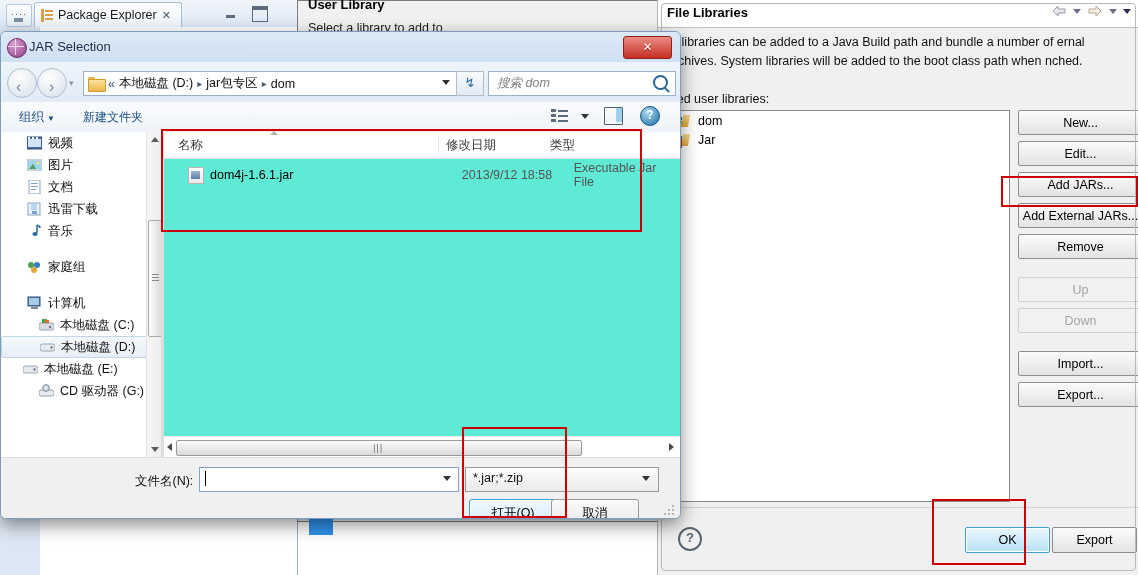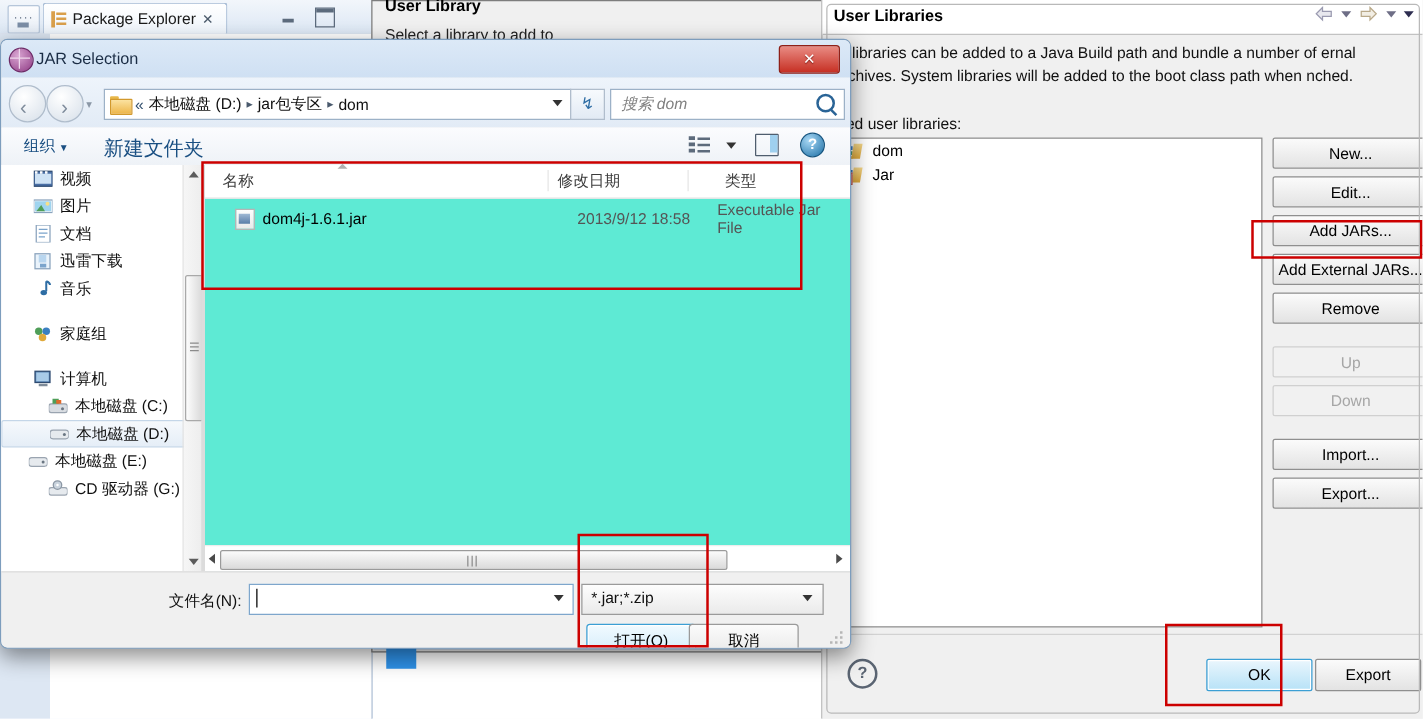--- a/index.html
+++ b/index.html
@@ -152,21 +152,21 @@
   #search .mag{position:absolute;right:7px;top:3px;width:11px;height:11px;
       border:2px solid #2a6496;border-radius:50%;}
   #search .mag:after{content:"";position:absolute;right:-4px;bottom:-3px;
       width:6px;height:2px;background:#2a6496;transform:rotate(45deg);}
 
   
   #cmdbar{left:0;top:70px;width:679px;height:30px;
       background:linear-gradient(#fbfcfe,#eef2f7);border-bottom:1px solid #d3dbe4;}
   #org{left:18px;top:7px;font-size:12.5px;color:#1a4f82;}
   #org .c{font-size:8px;margin-left:3px;color:#1a4f82;}
-  #newfolder{left:82px;top:7px;font-size:16px;color:#1a4f82;text-align:center;}
+  #newfolder{left:82px;top:7px;font-size:12px;color:#1a4f82;text-align:center;}
   #viewbtn{left:550px;top:6px;width:18px;height:16px;}
   #viewbtn .r{position:absolute;left:0;width:5px;height:3px;background:#5d6b7c;}
   #viewbtn .l{position:absolute;left:7px;width:10px;height:2px;background:#5d6b7c;}
   #viewcaret{left:580px;top:12px;width:0;height:0;
       border-left:4px solid transparent;border-right:4px solid transparent;border-top:5px solid #333;}
   #panebtn{left:603px;top:5px;width:17px;height:16px;border:1px solid #4f5d6e;border-radius:1px;}
   #panebtn i{position:absolute;right:0;top:0;width:6px;height:14px;background:#9fd0ef;}
   #helpbtn{left:639px;top:4px;width:18px;height:18px;border-radius:50%;
       background:radial-gradient(circle at 35% 30%,#a8d8f5,#1d6fa5);
       border:1px solid #17557f;color:#fff;font-size:12px;font-weight:bold;
@@ -288,21 +288,21 @@
       <span class="ghost" style="left:300px;top:18px;">Build Path</span>
       <span class="ghost" style="left:180px;top:135px;">Configure Build Path</span>
     </div>
   </div>
 
   <span class="abs" id="xv-sel">xv</span>
 </div>
 
 <div class="abs" id="prefs">
   <div class="abs" id="prefs-head"></div>
-  <div class="abs" id="prefs-title">User Libraries</div>
+  <div class="abs" id="prefs-title">File Libraries</div>
   <div class="abs" id="nav-icons">
     <span class="arrow-ic">
       <svg width="16" height="14" viewBox="0 0 16 14">
           <path d="M7 2 L2 7 L7 12 L7 9 L14 9 L14 5 L7 5 Z" fill="#e8e8ee" stroke="#9a9ab0"></path>
         </svg>
     </span>
     <span class="caret"></span>
     <span class="arrow-ic">
       <svg width="16" height="14" viewBox="0 0 16 14">
           <path d="M9 2 L14 7 L9 12 L9 9 L2 9 L2 5 L9 5 Z" fill="#f2eee4" stroke="#b9a98a"></path>
@@ -523,21 +523,21 @@
     </div>
     <div class="abs" id="vsplit"></div>
 
     <div class="abs" id="filepane">
       <div class="abs" id="colhdr">
         <span class="col" style="left:14px;">名称</span>
         <span class="sortmark"></span>
         <span class="coldiv" style="left:274px;"></span>
         <span class="col" style="left:282px;">修改日期</span>
         <span class="coldiv" style="left:386px;"></span>
-        <span class="col" style="left:416px;">类型</span>
+        <span class="col" style="left:386px;">类型</span>
       </div>
       <div class="abs" id="filerow">
         <span class="jaricon">
             <i></i>
           </span>
         <span style="width:252px;">dom4j-1.6.1.jar</span>
         <span style="width:112px;color:#555;">2013/9/12 18:58</span>
         <span style="color:#555;">Executable Jar File</span>
       </div>
       <div class="abs" id="fp-hscroll">

